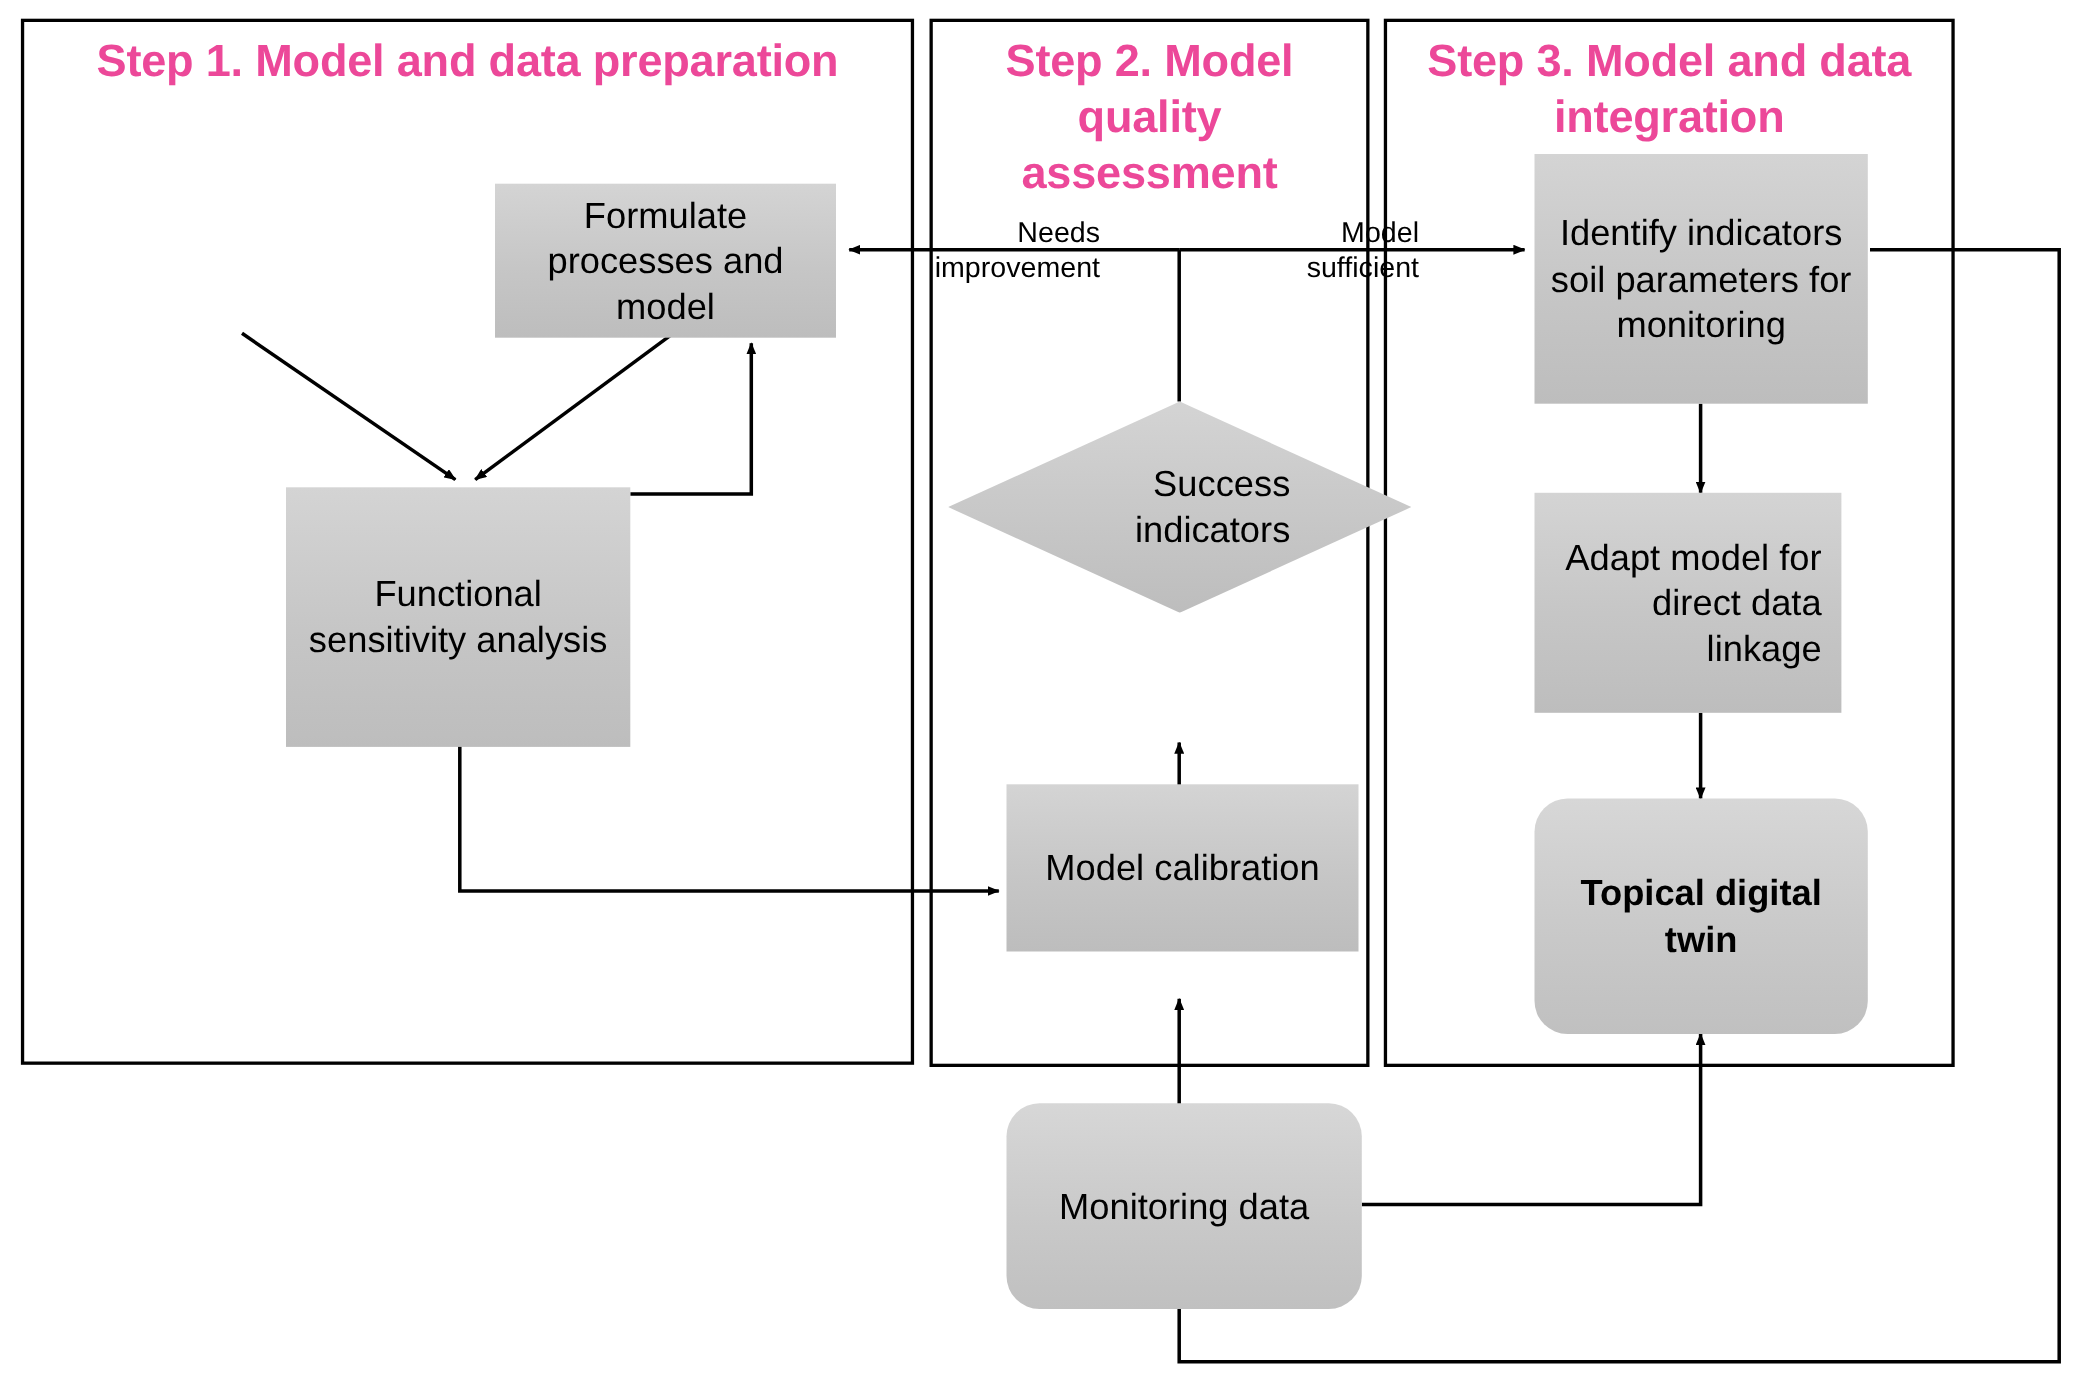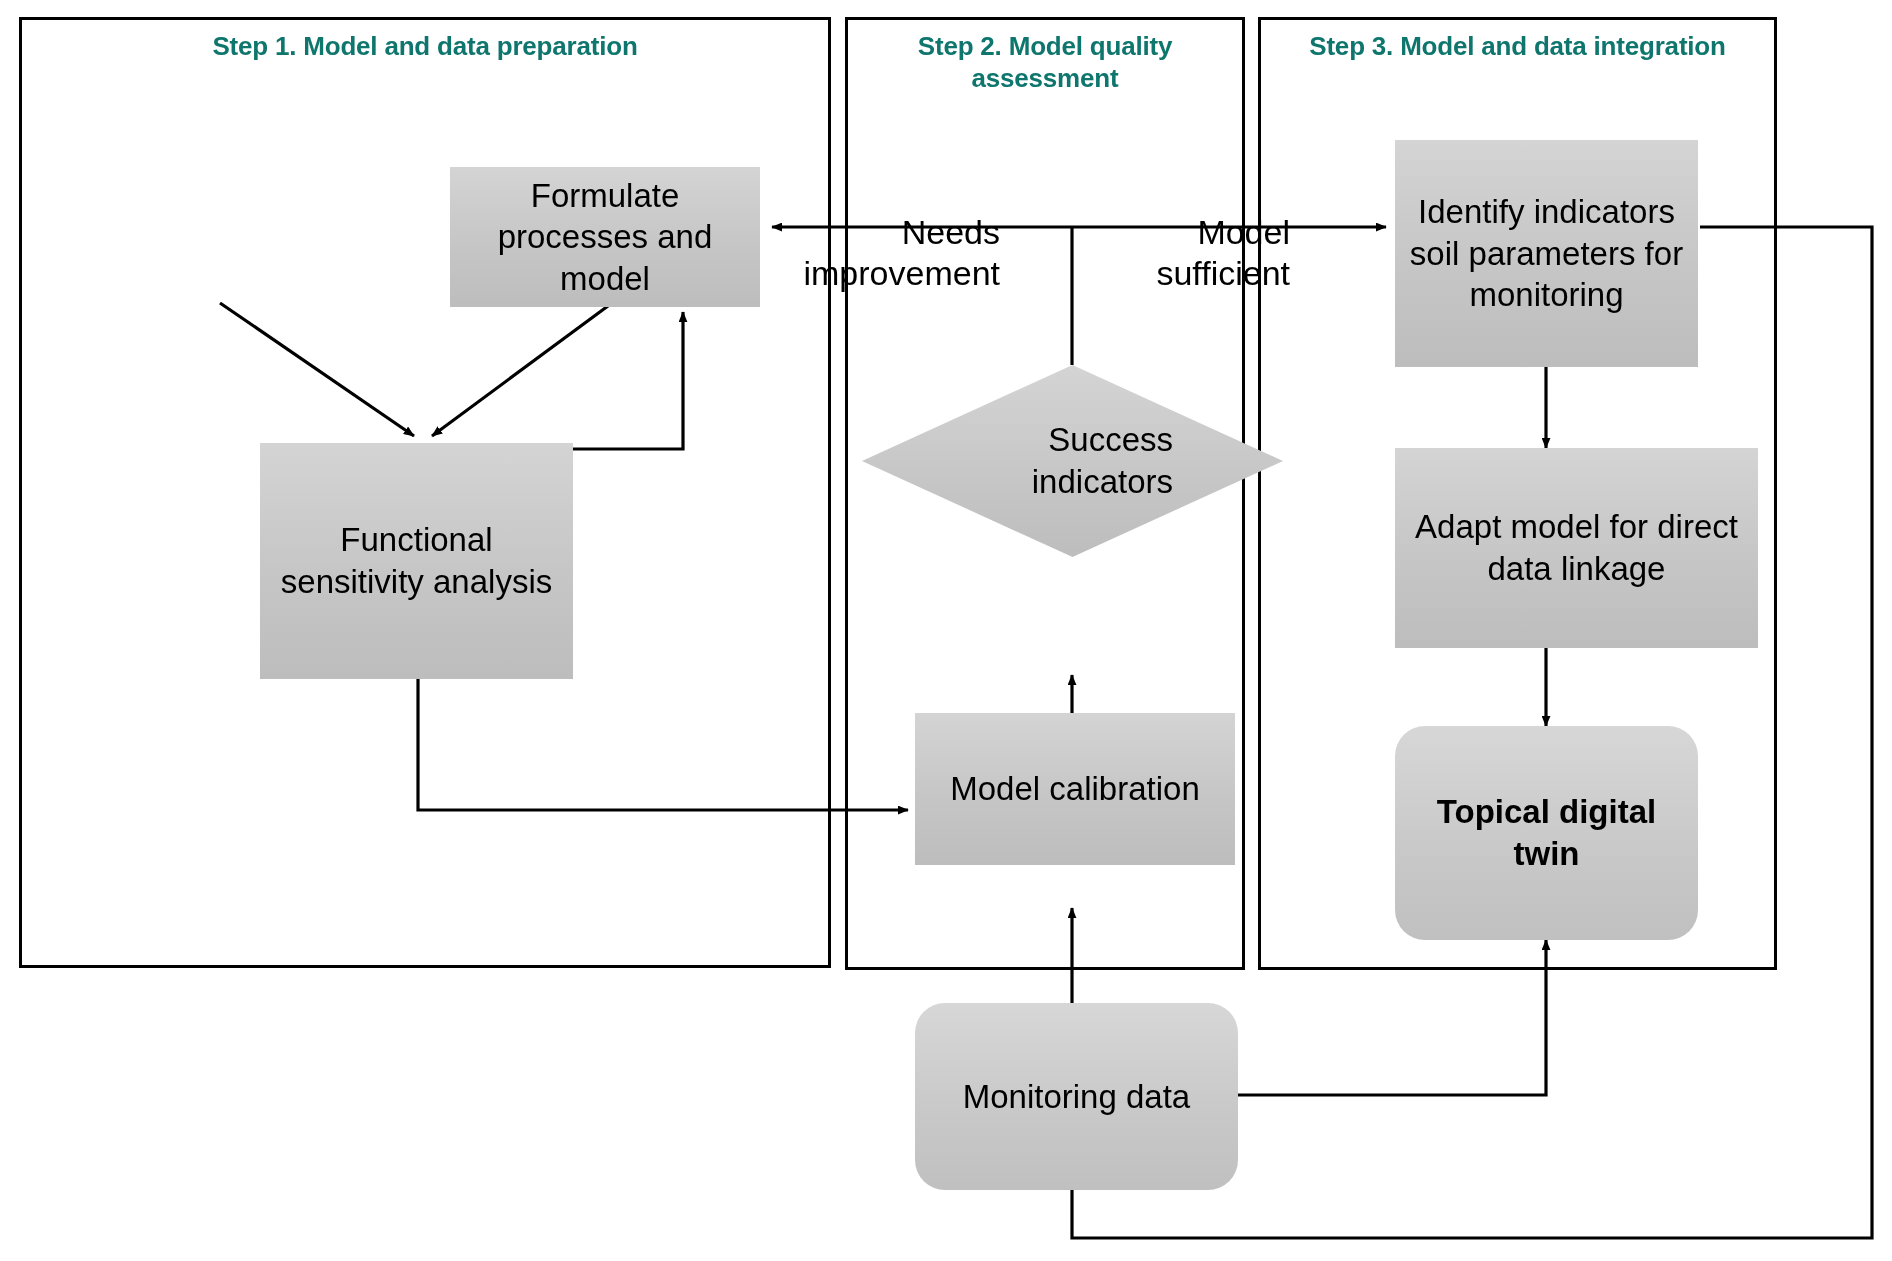--- a/index.html
+++ b/index.html
@@ -27,22 +27,22 @@
   .panel {
     position: absolute;
     border: 3px solid #000000;
     box-sizing: border-box;
     background: transparent;
   }
   .panel-title {
     position: absolute;
     text-align: center;
     font-weight: bold;
-    color: #0f766e;
-    font-size: 26px;
+    color: #ec4899;
+    font-size: 41px;
     line-height: 1.24;
     letter-spacing: -0.2px;
   }
   .node {
     position: absolute;
     box-sizing: border-box;
     display: flex;
     align-items: center;
     justify-content: center;
     text-align: center;
@@ -68,25 +68,24 @@
     display: flex;
     align-items: center;
     justify-content: center;
     text-align: center;
     font-size: 33px;
     line-height: 1.26;
     color: #000000;
   }
   .edge-label {
     position: absolute;
-    font-size: 34px;
+    font-size: 26px;
     line-height: 1.22;
     color: #000000;
     white-space: pre-line;
-    margin-top: 16px;
   }
   .edge-label.right-al { text-align: right; }
 </style>
 </head>
 <body>
 
 <div id="canvas">
 
   <div class="panel" style="left:19px; top:17px; width:812px; height:951px;"></div>
   <div class="panel" style="left:845px; top:17px; width:400px; height:953px;"></div>
@@ -151,21 +150,21 @@
     </svg>
     <div class="diamond-label" style="padding:0 110px; box-sizing:border-box;text-align:right;">Success indicators</div>
   </div>
 
   <div class="node" style="left:915px; top:713px; width:320px; height:152px;">Model calibration</div>
 
   <div class="node rounded" style="left:915px; top:1003px; width:323px; height:187px;">Monitoring data</div>
 
   <div class="node" style="left:1395px; top:140px; width:303px; height:227px; padding:4px 6px;">Identify indicators soil parameters for monitoring</div>
 
-  <div class="node" style="left:1395px; top:448px; width:363px; height:200px; padding:4px 6px;">Adapt model for direct data linkage</div>
+  <div class="node" style="left:1395px; top:448px; width:279px; height:200px; padding:4px 18px;text-align:right;">Adapt model for direct data linkage</div>
 
   <div class="node rounded bold" style="left:1395px; top:726px; width:303px; height:214px; padding:4px 40px;">Topical digital twin</div>
 
   <div class="edge-label right-al" style="left:790px; top:196px; width:210px;"><span>Needs</span><br><span>improvement</span></div>
 
   <div class="edge-label right-al" style="left:1090px; top:196px; width:200px;"><span>Model</span><br><span>sufficient</span></div>
 
 </div>
 
 </body></html>

